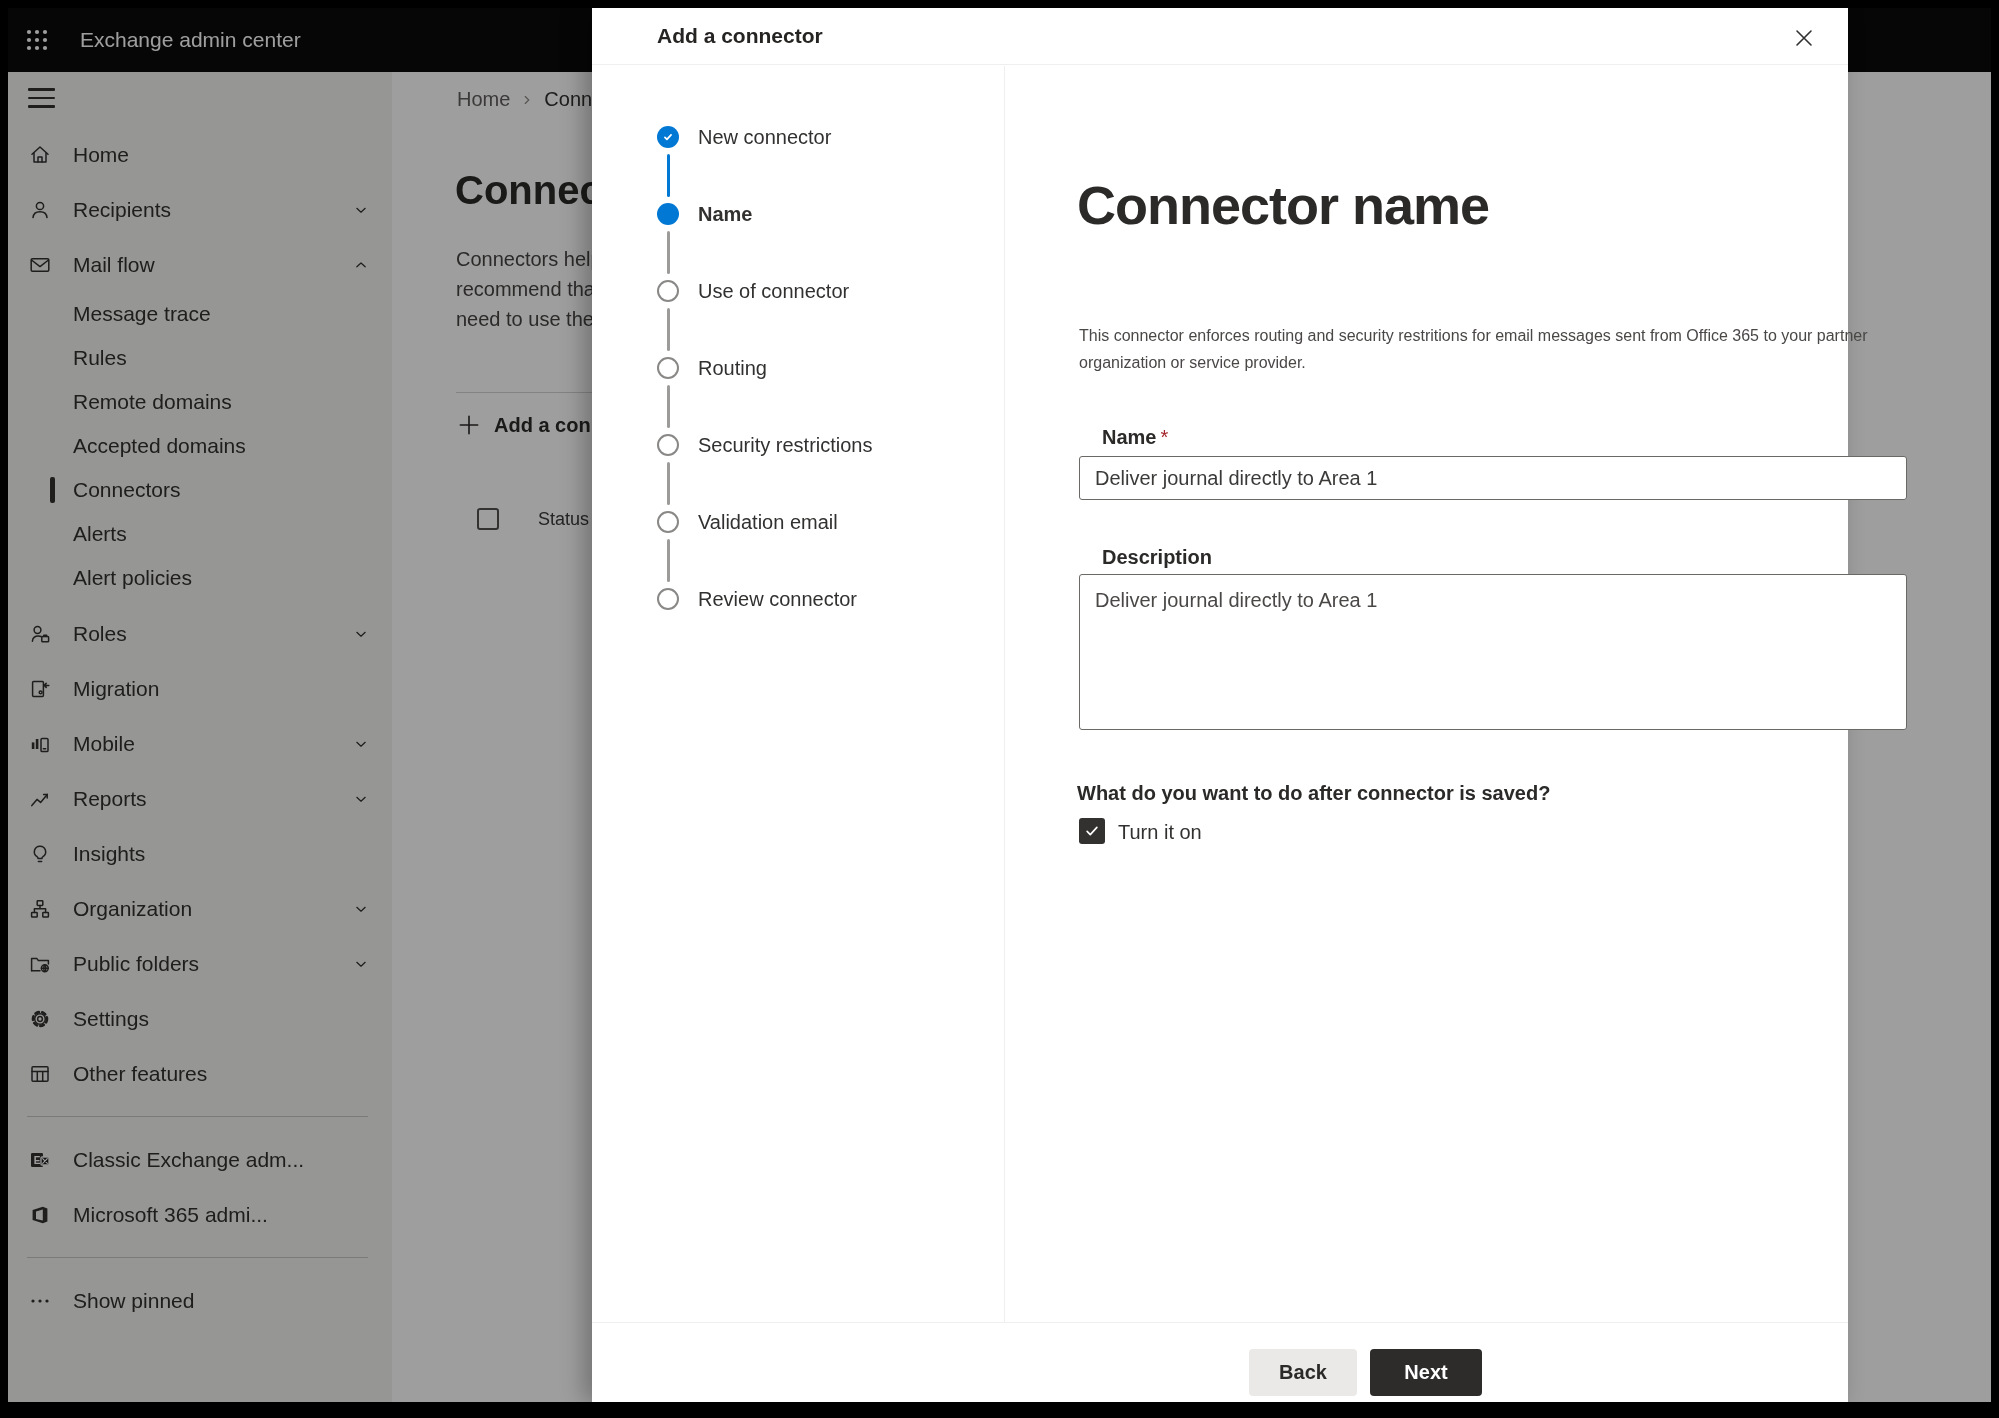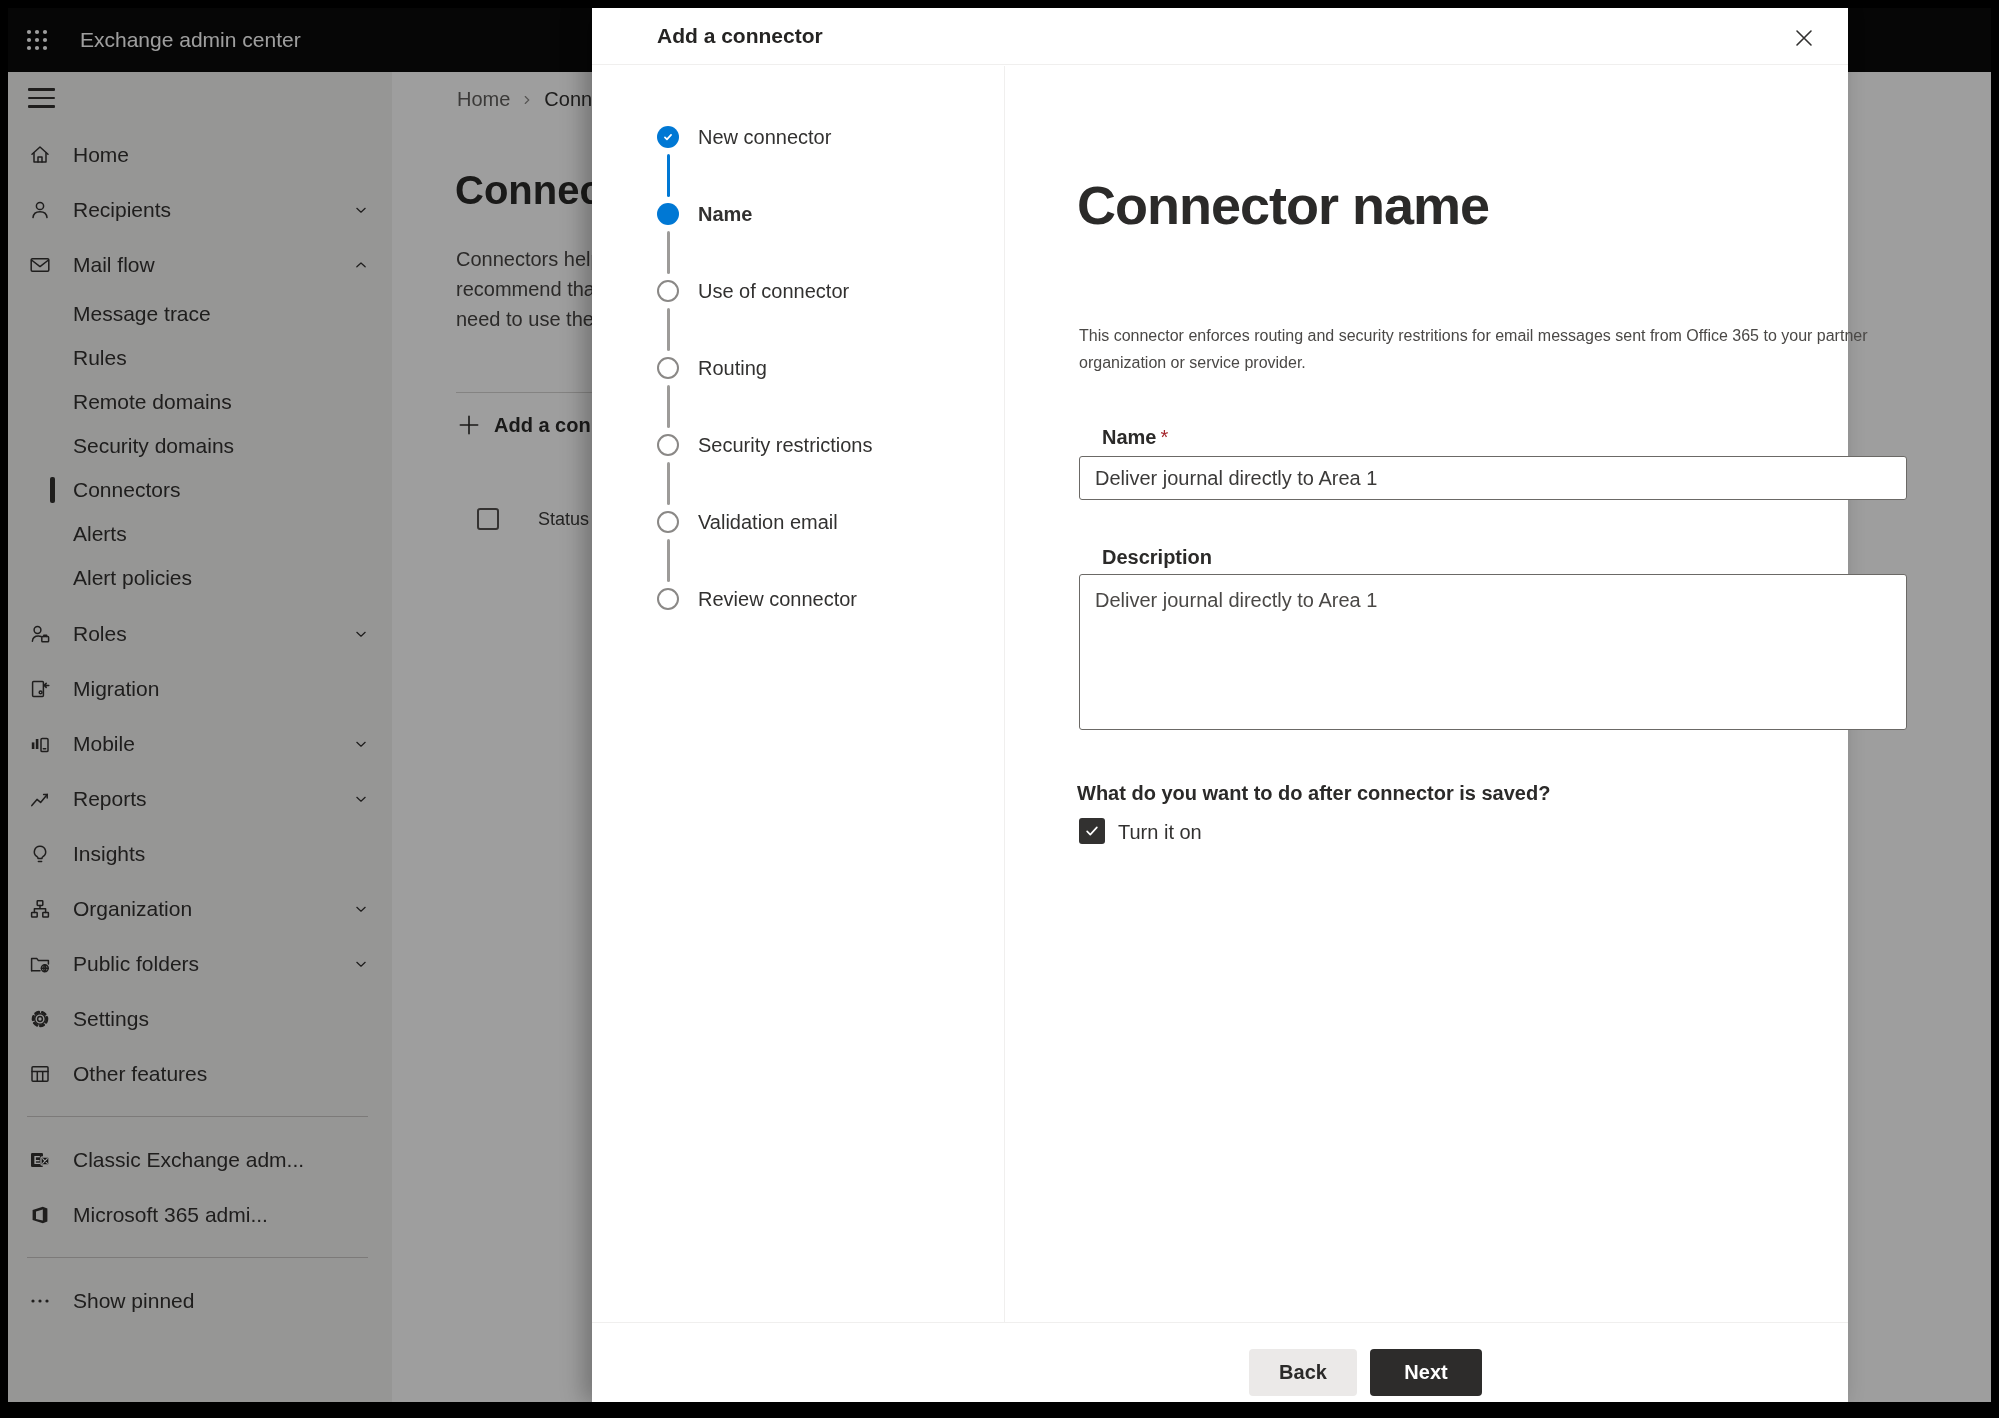--- a/index.html
+++ b/index.html
@@ -160,21 +160,21 @@
       <div class="nav-item sub">
         <span class="lbl">Message trace</span>
       </div>
       <div class="nav-item sub">
         <span class="lbl">Rules</span>
       </div>
       <div class="nav-item sub">
         <span class="lbl">Remote domains</span>
       </div>
       <div class="nav-item sub">
-        <span class="lbl">Security domains</span>
+        <span class="lbl">Accepted domains</span>
       </div>
       <div class="nav-item sub selected">
         <span class="lbl">Connectors</span>
       </div>
       <div class="nav-item sub">
         <span class="lbl">Alerts</span>
       </div>
       <div class="nav-item sub" style="margin-bottom:6px;">
         <span class="lbl">Alert policies</span>
       </div>

